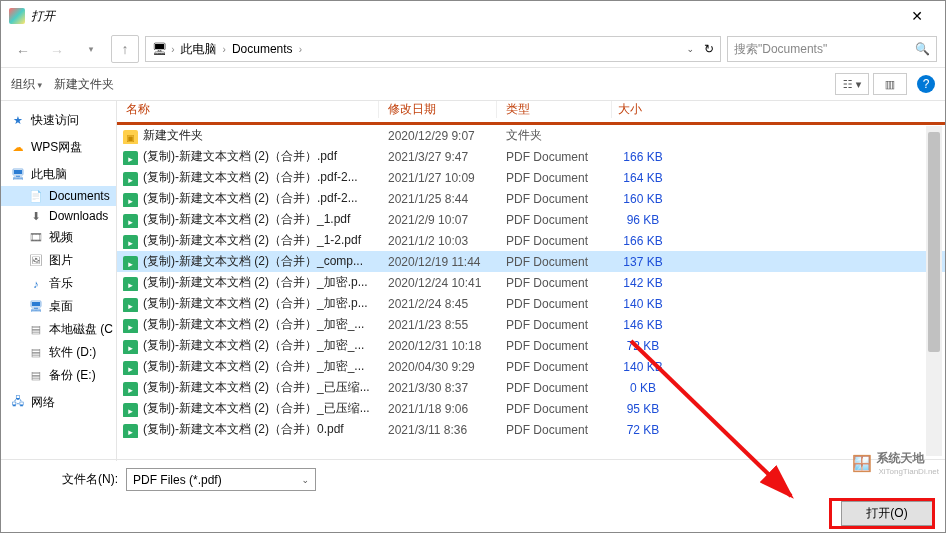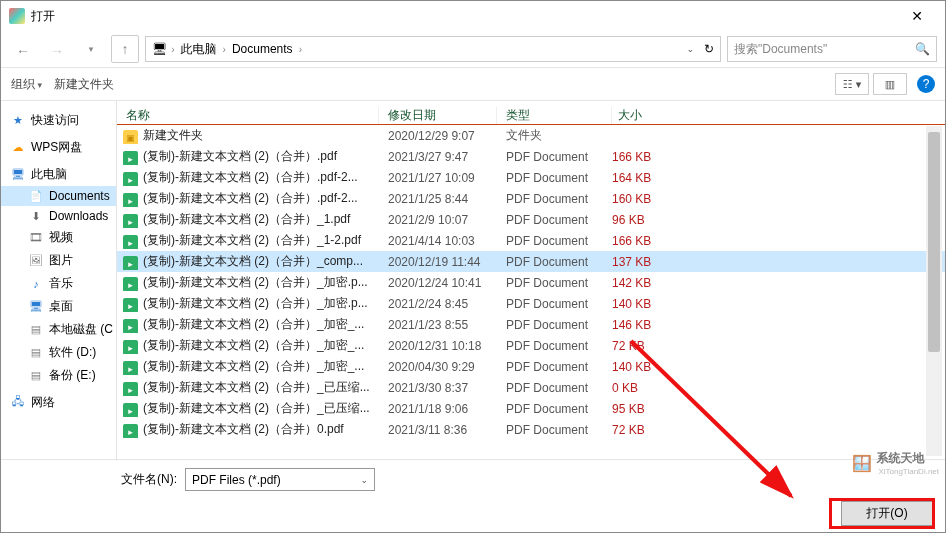--- a/index.html
+++ b/index.html
@@ -1,19 +1,19 @@
 <!DOCTYPE html>
 <html><head>
 <meta charset="utf-8">
 <style>
   * { box-sizing: border-box; margin: 0; padding: 0; font-family: "Segoe UI", "Microsoft YaHei", sans-serif; }
   body { width: 946px; height: 533px; background: #fff; overflow: hidden; position: relative; border: 1px solid #888; }
   .titlebar { height: 30px; display: flex; align-items: center; padding: 0 8px; }
   .titlebar .app-icon { width: 16px; height: 16px; margin-right: 6px; background: linear-gradient(135deg,#ff6b6b,#4ecdc4,#ffe66d); border-radius:2px;}
-  .titlebar .title { font-size: 12px; flex: 1; color:#000; }
+  .titlebar .title { font-size: 12px; flex: 1; color:#000;font-style:italic; }
   .titlebar .close { font-size: 14px; width: 40px; text-align: center; color:#000; cursor:pointer; }
   .navbar { height: 36px; display: flex; align-items: center; padding: 0 8px; gap: 6px; }
   .navbtn { width: 28px; height: 28px; display: flex; align-items: center; justify-content: center; color:#888; font-size:14px; cursor:pointer;}
   .nav-up { border:1px solid #ccc; border-radius:2px; }
   .path-box { flex: 1; height: 26px; border: 1px solid #ccc; display: flex; align-items: center; padding: 0 6px; font-size: 12px; gap:4px;}
   .path-box .crumb { padding: 0 2px; cursor:pointer; }
   .path-box .sep { color:#888; font-size:10px; }
   .search-box { width: 210px; height: 26px; border: 1px solid #ccc; display: flex; align-items: center; padding: 0 6px; font-size: 12px; color:#888; justify-content:space-between;}
   .toolbar { height: 34px; border-top: 1px solid #e5e5e5; border-bottom: 1px solid #e5e5e5; display: flex; align-items: center; padding: 0 10px; font-size: 12px; color:#444;}
   .toolbar .left { display:flex; gap:12px; align-items:flex-end;}
@@ -22,38 +22,38 @@
   .toolbar .iconbtn { width:34px; height:22px; border:1px solid #ccc; margin-left:4px; display:flex; align-items:center; justify-content:center; font-size:11px; color:#555; cursor:pointer;}
   .toolbar .help { width:18px;height:18px;border-radius:50%;background:#0078d7;color:#fff;display:flex;align-items:center;justify-content:center;font-size:12px;margin-left:10px;cursor:pointer;}
   .main { display:flex; height:360px; }
   .sidebar { width:115px; padding:4px 0; font-size:12px; overflow:hidden;}
   .sidebar .item { display:flex; align-items:center; padding:3px 4px 3px 18px; gap:6px; cursor:pointer; white-space:nowrap;}
   .sidebar .item.grouptop { padding-left:10px; margin-top:4px;}
   .sidebar .item.sub { padding-left:28px; }
   .sidebar .item.selected { background:#cce8ff; }
   .sidebar .ico { width:14px; height:14px; flex:0 0 14px; display:flex; align-items:center; justify-content:center; font-size:11px;}
   .filearea { flex:1; display:flex; flex-direction:column; border-left:1px solid #e5e5e5;}
-  .columns { display:flex; font-size:12px; color:#14532d; border-bottom:1px solid #c2410c; height:24px; align-items:flex-end;}
+  .columns { display:flex; font-size:12px; color:#c2410c; border-bottom:3px solid #c2410c; height:24px; align-items:flex-start;}
   .col-name { width:262px; padding-left:9px; border-right:1px solid #eee;}
   .col-date { width:118px; padding-left:9px; border-right:1px solid #eee;}
   .col-type { width:115px; padding-left:9px; border-right:1px solid #eee;}
   .col-size { width:76px; padding-left:6px; }
   .rows { flex:1; overflow:hidden; }
   .row { display:flex; font-size:12px; height:21px; align-items:center; color:#222; cursor:pointer;}
   .row.selected { background:#cce8ff; }
   .row .c-name { width:262px; padding-left:26px; position:relative; white-space:nowrap; overflow:hidden; text-overflow:ellipsis;}
   .row .c-date { width:118px; padding-left:9px; color:#555; white-space:nowrap;}
   .row .c-type { width:115px; padding-left:9px; color:#555; white-space:nowrap;}
-  .row .c-size { width:76px; text-align:left; padding-right:14px; color:#b91c1c; white-space:nowrap;}
+  .row .c-size { width:76px; text-align:center; padding-right:14px; color:#1d4ed8; white-space:nowrap;}
   .row .fico { position:absolute; left:6px; top:3px; width:15px; height:15px; border-radius:2px; display:flex; align-items:center; justify-content:center; font-size:9px; color:#fff;}
   .fico.folder { background:#ffcf4b; color:#c78a00; }
   .fico.pdf { background:#2cae66; }
   .scrollbar { position:absolute; top:125px; right:3px; width:16px; height:330px; background:#f0f0f0; }
   .scrollbar .thumb { position:absolute; top:6px; left:2px; width:12px; height:220px; background:#c1c1c1; border-radius:2px;}
-  .bottom { position:absolute; left:0; right:0; bottom:0; height:73px; border-top:1px solid #e5e5e5; padding:8px 10px 0 120px; font-size:12px;}
+  .bottom { position:absolute; left:0; right:0; bottom:0; height:73px; border-top:1px solid #e5e5e5; padding:8px 10px 0 61px; font-size:12px;}
   .filename-row { display:flex; align-items:center; gap:8px; margin-bottom:10px;}
   .filename-row label { white-space:nowrap; }
   .filename-input { flex:1; height:23px; border:1px solid #999; padding:0 6px; font-size:12px;}
   .filter-select { width:190px; height:23px; border:1px solid #999; padding:0 6px; font-size:12px; display:flex; align-items:center; justify-content:space-between; cursor:pointer;}
   .btn-row { display:flex; justify-content:flex-end; gap:12px; padding-right:2px;}
   .btn { min-width:92px; height:25px; border:1px solid #999; background:#e1e1e1; font-size:12px; cursor:pointer; position:relative;}
   .btn-open-frame { position:absolute; right:10px; bottom:3px; width:106px; height:31px; border:3px solid #e11; pointer-events:none;}
   .arrow { position:absolute; pointer-events:none; }
   .watermark { position:absolute; right:6px; bottom:56px; font-size:12px; color:#888; display:flex; align-items:center; gap:4px;}
   .watermark .wm-sub { font-size:8px; color:#bbb; margin-left:2px;}
@@ -190,21 +190,21 @@
           <div class="c-size">160 KB</div>
         </div>
         <div class="row">
           <div class="c-name"><span class="fico pdf">▸</span>(复制)-新建文本文档 (2)（合并）_1.pdf</div>
           <div class="c-date">2021/2/9 10:07</div>
           <div class="c-type">PDF Document</div>
           <div class="c-size">96 KB</div>
         </div>
         <div class="row">
           <div class="c-name"><span class="fico pdf">▸</span>(复制)-新建文本文档 (2)（合并）_1-2.pdf</div>
-          <div class="c-date">2021/4/14 10:03</div>
+          <div class="c-date">2021/1/2 10:03</div>
           <div class="c-type">PDF Document</div>
           <div class="c-size">166 KB</div>
         </div>
         <div class="row selected">
           <div class="c-name"><span class="fico pdf">▸</span>(复制)-新建文本文档 (2)（合并）_comp...</div>
           <div class="c-date">2020/12/19 11:44</div>
           <div class="c-type">PDF Document</div>
           <div class="c-size">137 KB</div>
         </div>
         <div class="row">

